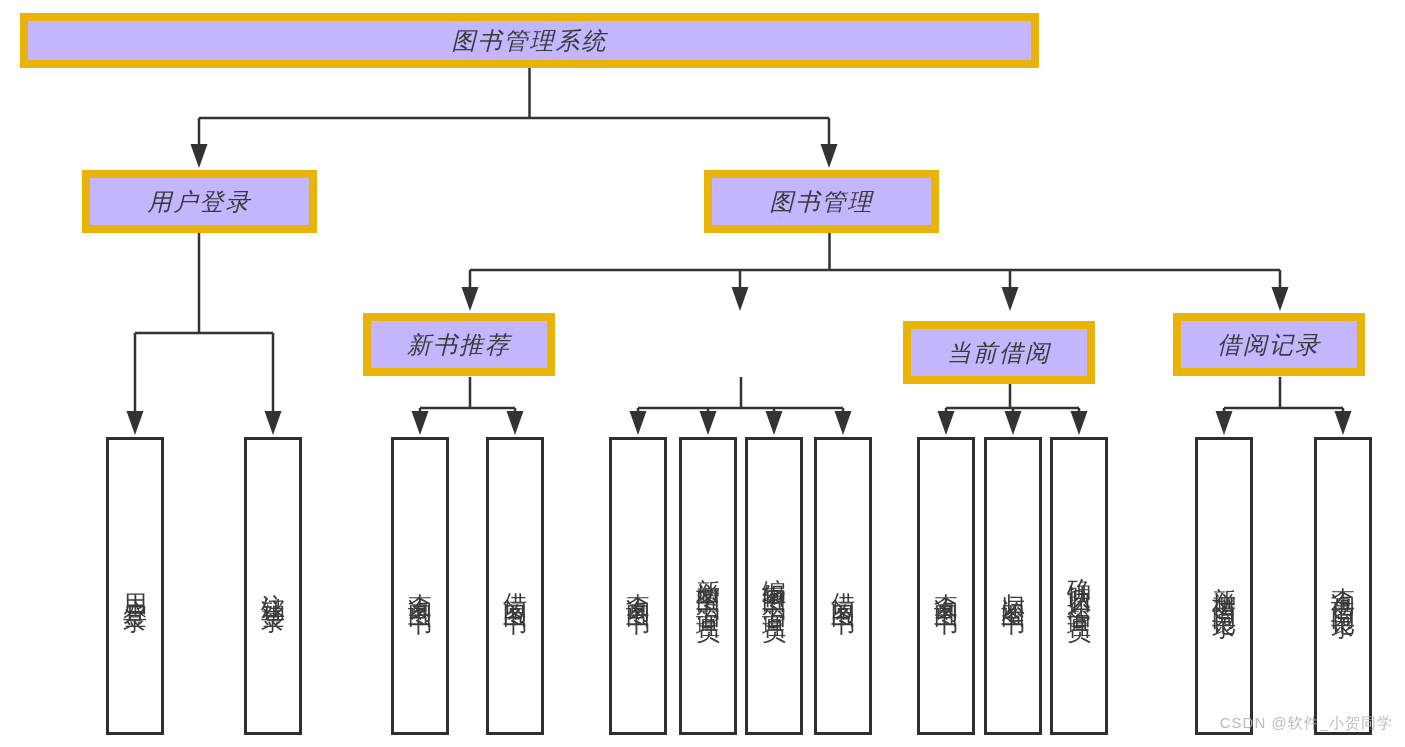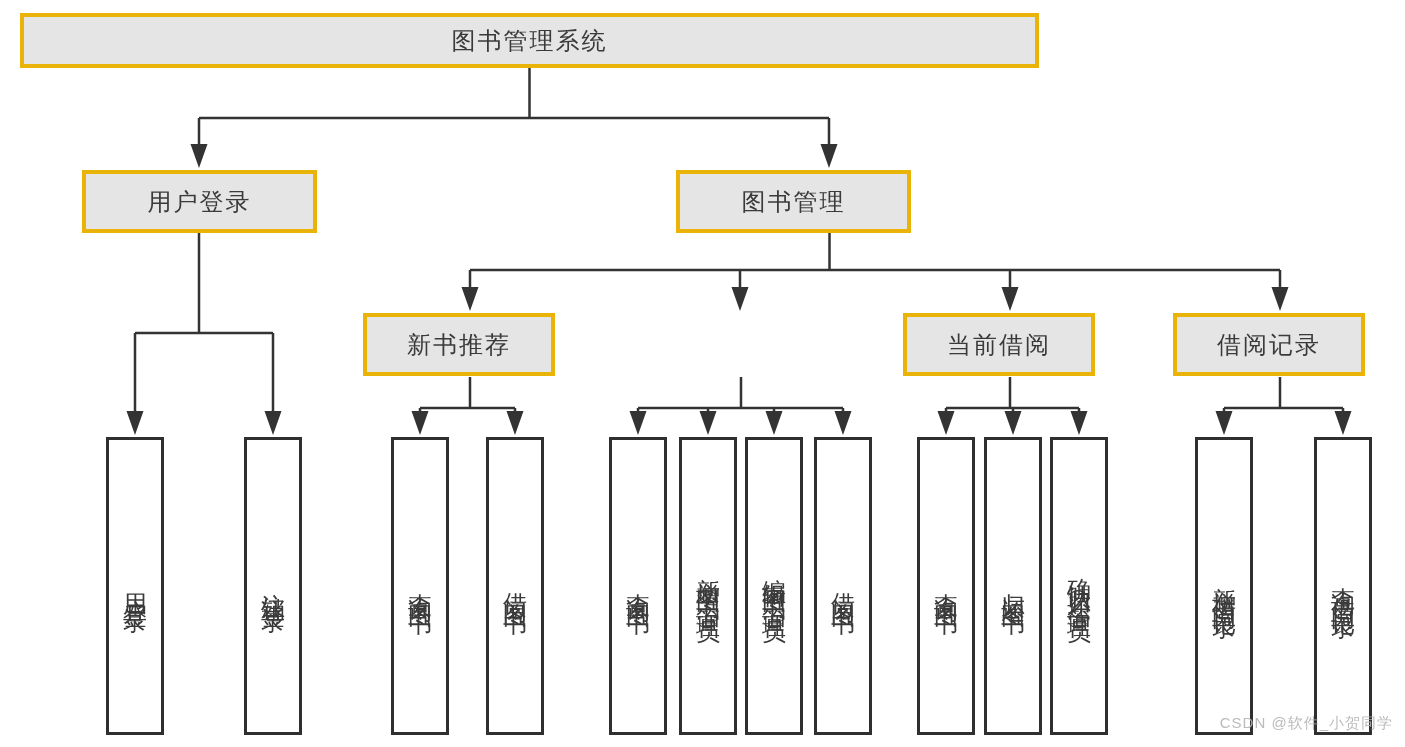--- a/index.html
+++ b/index.html
@@ -18,29 +18,30 @@
   .connectors {
     position: absolute;
     left: 0; top: 0;
     width: 1405px;
     height: 747px;
     pointer-events: none;
   }
   .node {
     position: absolute;
     box-sizing: border-box;
-    background: #e5e5e5;
-    border: 4px solid #eab308;
+    background: #c4b5fd;
+    border: 8px solid #eab308;
     display: flex;
     align-items: center;
     justify-content: center;
     color: #3a3a3a;
     font-size: 24px;
     letter-spacing: 2px;
     white-space: nowrap;
+    font-style: italic;
   }
   .root-box {
     left: 20px; top: 13px;
     width: 1019px; height: 55px;
   }
   .hbox {
     height: 63px;
   }
   .lvl2 { width: 235px; top: 170px; }
   .lvl3 { width: 192px; top: 313px; }
@@ -134,24 +135,24 @@
       M937.5,411 L954.5,411 L946,435 Z
       M1004.5,411 L1021.5,411 L1013,435 Z
       M1070.5,411 L1087.5,411 L1079,435 Z
       M1215.5,411 L1232.5,411 L1224,435 Z
       M1334.5,411 L1351.5,411 L1343,435 Z"></path>
   </svg>
 
   <div class="node root-box">图书管理系统</div>
 
   <div class="node hbox lvl2" style="left:82px;">用户登录</div>
-  <div class="node hbox lvl2" style="left:676px;">图书管理</div>
+  <div class="node hbox lvl2" style="left:704px;">图书管理</div>
 
   <div class="node hbox lvl3" style="left:363px;">新书推荐</div>
-  <div class="node hbox lvl3" style="left:903px;">当前借阅</div>
+  <div class="node hbox lvl3" style="left:903px;margin-top:8px;">当前借阅</div>
   <div class="node hbox lvl3" style="left:1173px;">借阅记录</div>
 
   <div class="leaf" style="left:106px;">
     <span class="vtext">用户登录</span>
   </div>
   <div class="leaf" style="left:244px;">
     <span class="vtext">注销登录</span>
   </div>
 
   <div class="leaf" style="left:391px;">

